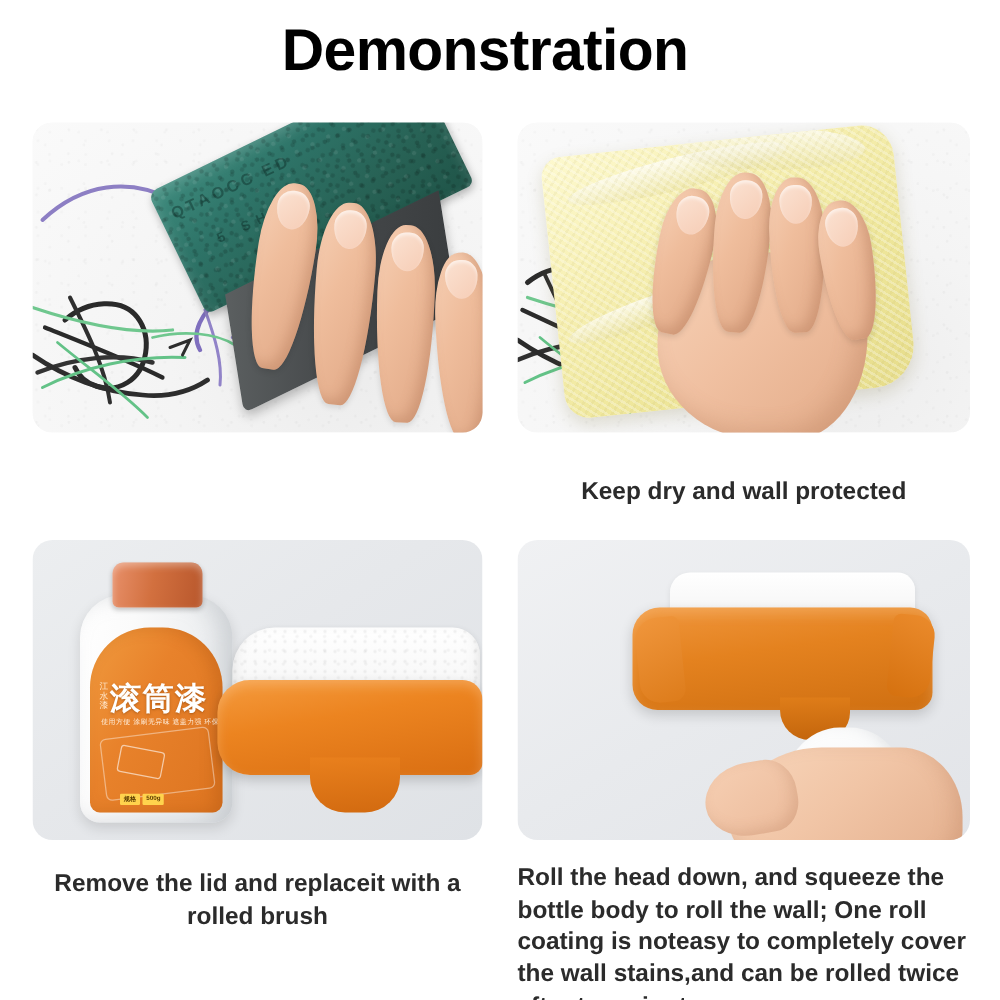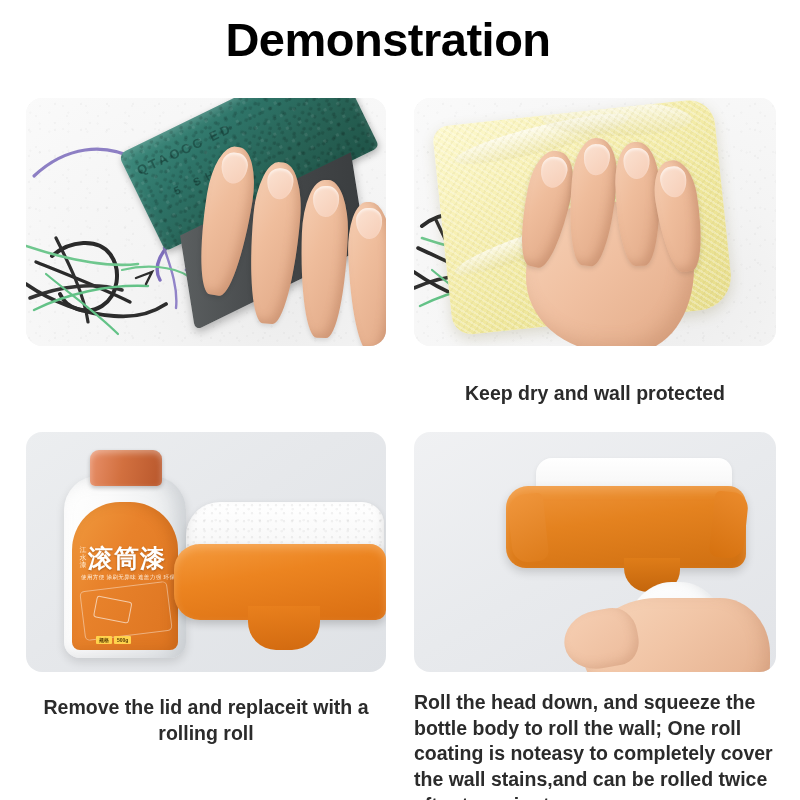--- a/index.html
+++ b/index.html
@@ -524,21 +524,21 @@
           </div>
         </div>
       </div>
 
       <div class="roller-head">
         <div class="roller-fleece"></div>
         <div class="roller-frame"></div>
         <div class="roller-neck"></div>
       </div>
     </div>
-    <div class="caption">Remove the lid and replaceit with a rolling roll</div>
+    <div class="caption">Remove the lid and replaceit with a rolled brush</div>
   </div>
 
   <div class="step step-4">
     <div class="photo">
       <div class="wall4"></div>
 
       <div class="roller4">
         <div class="r4-fleece"></div>
         <div class="r4-frame">
           <div class="r4-arm-l"></div>

